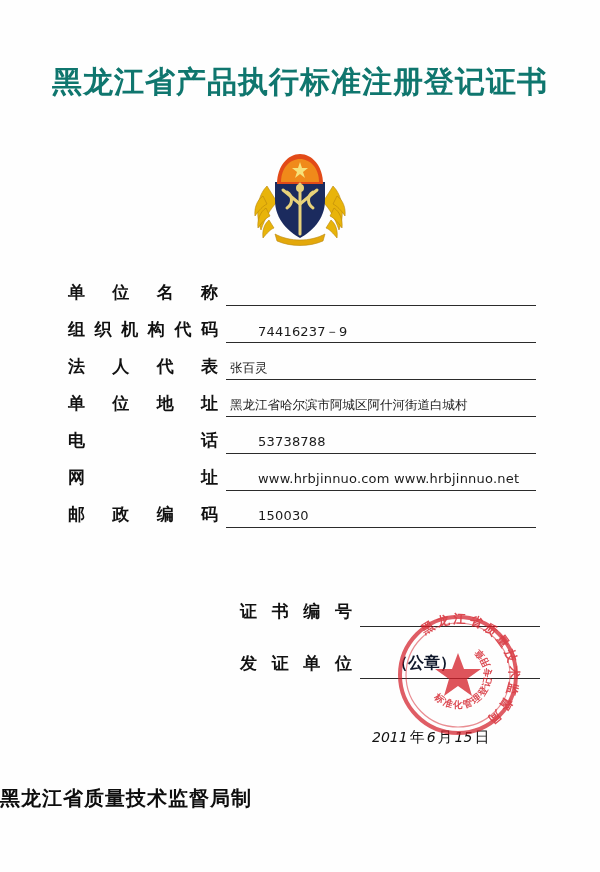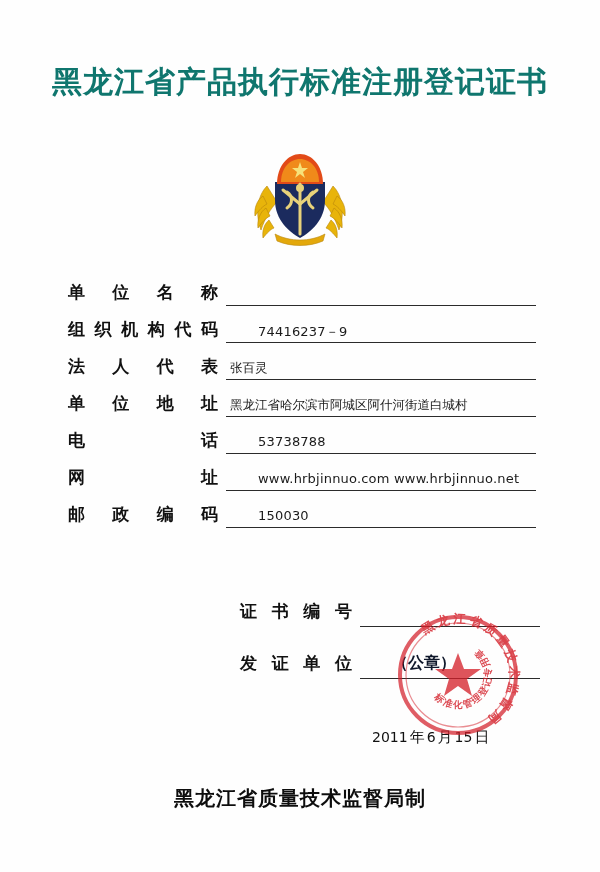--- a/index.html
+++ b/index.html
@@ -143,40 +143,40 @@
     width: 180px;
     font-family: "DejaVu Serif", "Liberation Serif", serif;
     font-size: 15px;
     color: #111;
     white-space: nowrap;
   }
   .date-line .num {
     font-family: "DejaVu Sans", "Liberation Sans", sans-serif;
     font-size: 14px;
     padding: 0 2px;
+    font-style: italic;
   }
 
   
   .seal {
     position: absolute;
     top: 605px;
     left: 388px;
     width: 140px;
     height: 140px;
     pointer-events: none;
     opacity: 0.85;
   }
 
   
   .footer {
     position: absolute;
     top: 785px;
     left: 0;
     width: 600px;
-    text-align: center;
     font-family: "DejaVu Serif", "Liberation Serif", serif;
     font-weight: bold;
     font-size: 20px;
     letter-spacing: 1px;
     color: #0d0d0d;
   }
 </style>
 </head>
 <body>
 

